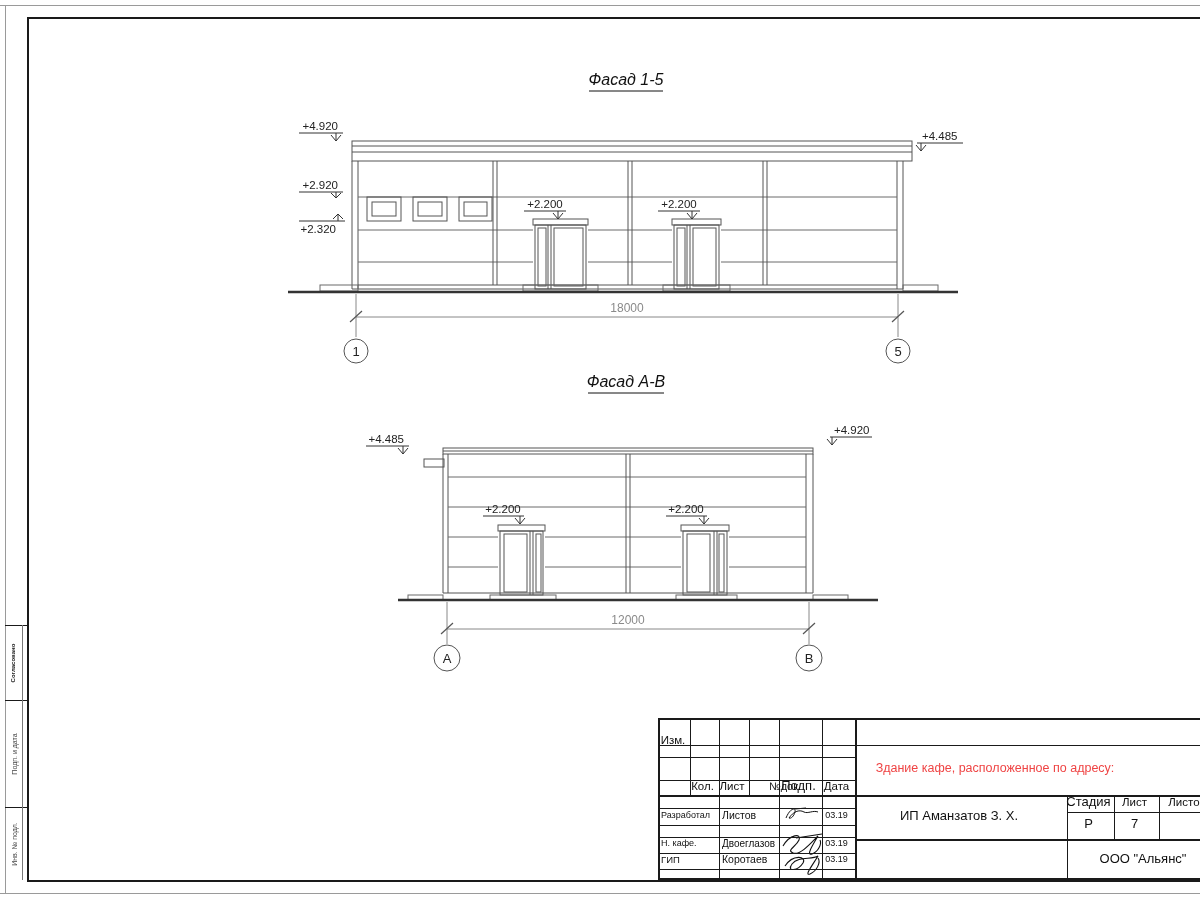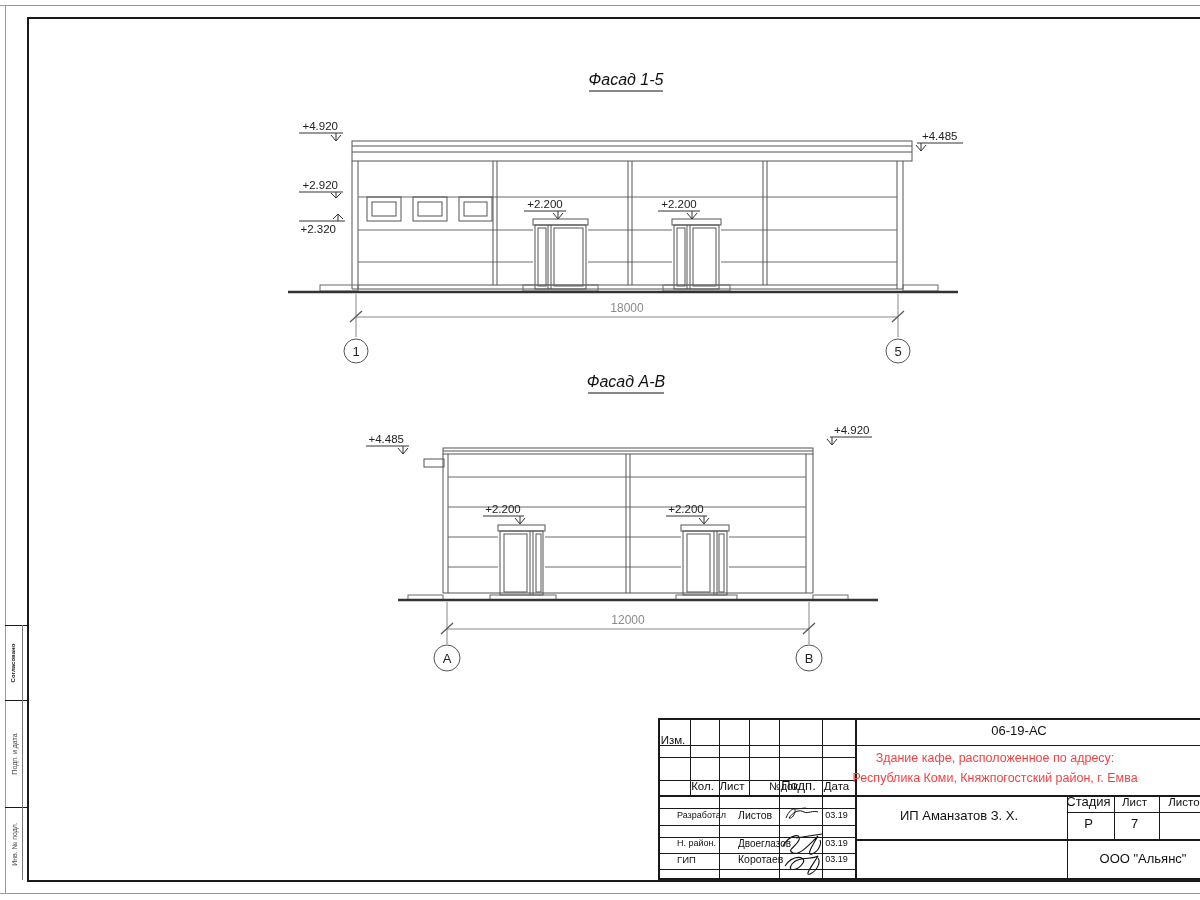--- a/index.html
+++ b/index.html
@@ -3,21 +3,21 @@
 <meta charset="utf-8">
 <style>
   html,body{margin:0;padding:0;background:#fff;}
   #sheet{position:relative;width:1200px;height:900px;background:#fff;overflow:hidden;
          font-family:"Liberation Sans",sans-serif;color:#1a1a1a;}
   .hline,.vline{position:absolute;background:#1a1a1a;}
   .edge{position:absolute;background:#9a9a9a;}
   .tb-line{position:absolute;background:#1a1a1a;}
   .tb-text{position:absolute;display:flex;align-items:center;justify-content:center;
            white-space:nowrap;color:#111;}
-  .tb-text.left{justify-content:flex-start;padding-left:16px;}
+  .tb-text.left{justify-content:flex-start;}
   .rot{position:absolute;display:flex;align-items:center;justify-content:center;
        transform:rotate(-90deg);white-space:nowrap;color:#444;}
   svg text{font-family:"Liberation Sans",sans-serif;}
 </style>
 </head>
 <body>
 
 <div id="sheet">
 
   <div class="edge" style="left:0;top:5px;width:1200px;height:1px;"></div>
@@ -297,33 +297,31 @@
   <div class="tb-text" style="left:688px;top:778px;width:29px;height:15px;font-size:11.5px;">Кол.</div>
   <div class="tb-text" style="left:717px;top:778px;width:30px;height:15px;font-size:11.5px;">Лист</div>
   <div class="tb-text" style="left:747px;top:778px;width:30px;height:15px;font-size:11px;margin-left:23px;">№док.</div>
   <div class="tb-text" style="left:777px;top:778px;width:43px;height:15px;font-size:13px;">Подп.</div>
   <div class="tb-text" style="left:820px;top:778px;width:33px;height:15px;font-size:11.5px;">Дата</div>
 
   <div class="tb-text left" style="left:661px;top:806px;width:56px;height:17px;font-size:9px;">Разработал</div>
   <div class="tb-text left" style="left:722px;top:806px;width:55px;height:17px;font-size:10.5px;">Листов</div>
   <div class="tb-text" style="left:820px;top:806px;width:33px;height:17px;font-size:9px;">03.19</div>
 
-  <div class="tb-text left" style="left:661px;top:835px;width:56px;height:16px;font-size:9px;">Н. район.</div>
+  <div class="tb-text left" style="left:661px;top:835px;width:56px;height:16px;font-size:9px;">Н. кафе.</div>
   <div class="tb-text left" style="left:722px;top:835px;width:55px;height:16px;font-size:10px;">Двоеглазов</div>
   <div class="tb-text" style="left:820px;top:835px;width:33px;height:16px;font-size:9px;">03.19</div>
 
   <div class="tb-text left" style="left:661px;top:851px;width:56px;height:16px;font-size:9.5px;">ГИП</div>
   <div class="tb-text left" style="left:722px;top:851px;width:55px;height:16px;font-size:10.5px;">Коротаев</div>
   <div class="tb-text" style="left:820px;top:851px;width:33px;height:16px;font-size:9px;">03.19</div>
 
-  <div class="tb-text" style="left:853px;top:718px;width:332px;height:25px;font-size:13px;">06-19-АС</div>
   <div style="position:absolute;left:855px;top:744px;width:280px;height:49px;display:flex;flex-direction:column;
               align-items:center;justify-content:center;font-size:12.5px;line-height:1.55;color:#ef4444;white-space:nowrap;">
     <div>Здание кафе, расположенное по адресу:</div>
-    <div>Республика Коми, Княжпогостский район, г. Емва</div>
   </div>
   <div class="tb-text" style="left:853px;top:793px;width:212px;height:44px;font-size:13px;">ИП Аманзатов З. Х.</div>
   <div class="tb-text" style="left:1065px;top:793px;width:47px;height:17px;font-size:13px;">Стадия</div>
   <div class="tb-text" style="left:1112px;top:793px;width:45px;height:17px;font-size:11.5px;">Лист</div>
   <div class="tb-text" style="left:1157px;top:793px;width:60px;height:17px;font-size:11.5px;">Листов</div>
   <div class="tb-text" style="left:1065px;top:810px;width:47px;height:27px;font-size:13px;">Р</div>
   <div class="tb-text" style="left:1112px;top:810px;width:45px;height:27px;font-size:13px;">7</div>
   <div class="tb-text" style="left:1065px;top:837px;width:156px;height:43px;font-size:13px;">ООО "Альянс"</div>
 
 </div>

